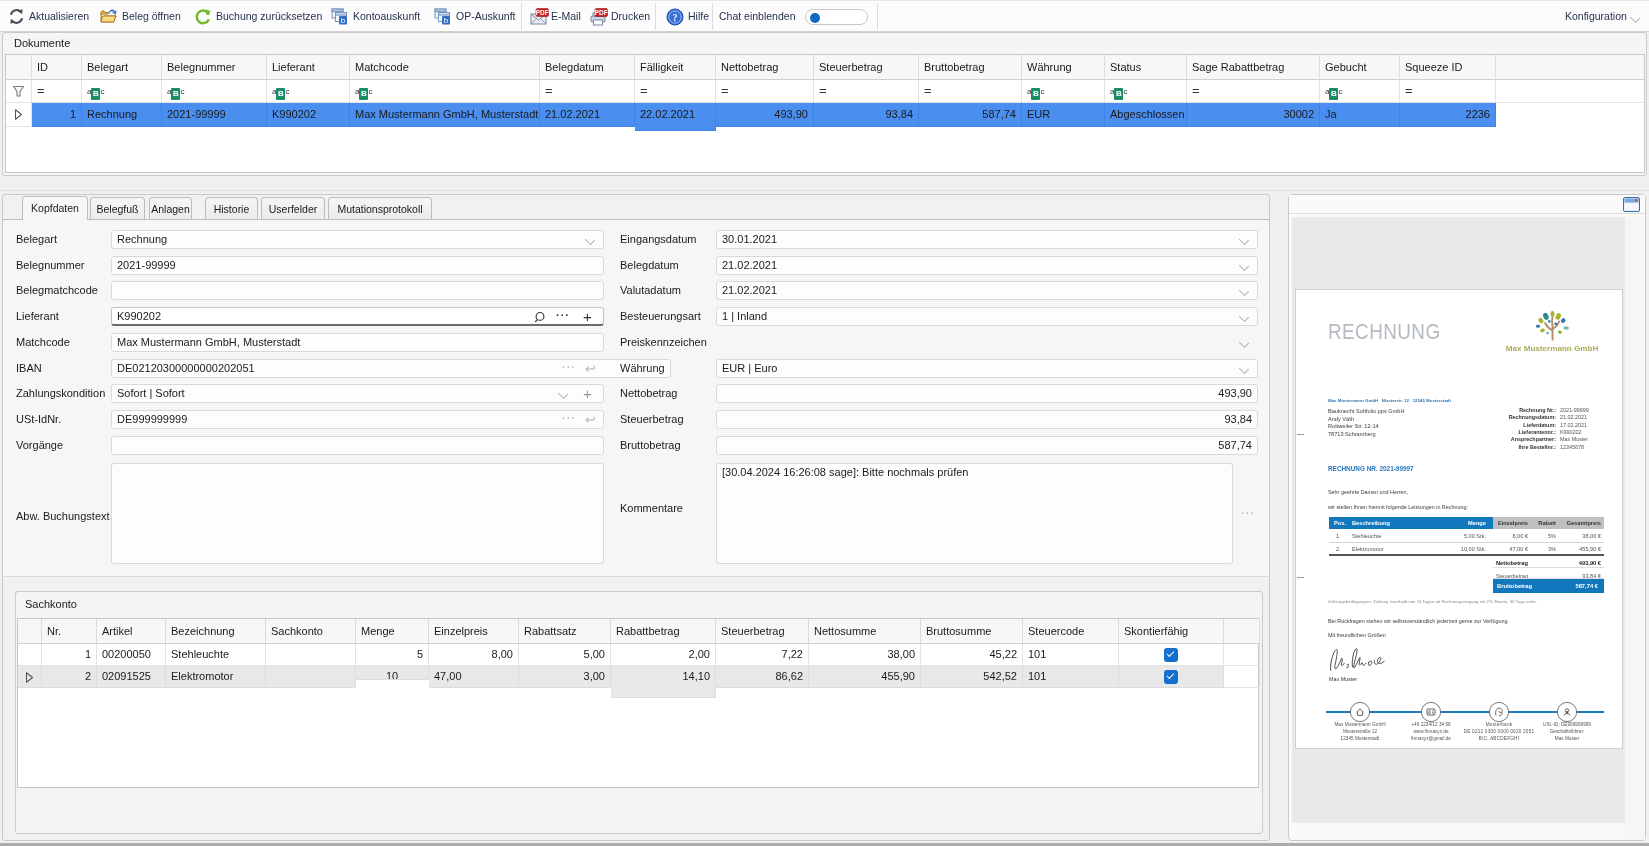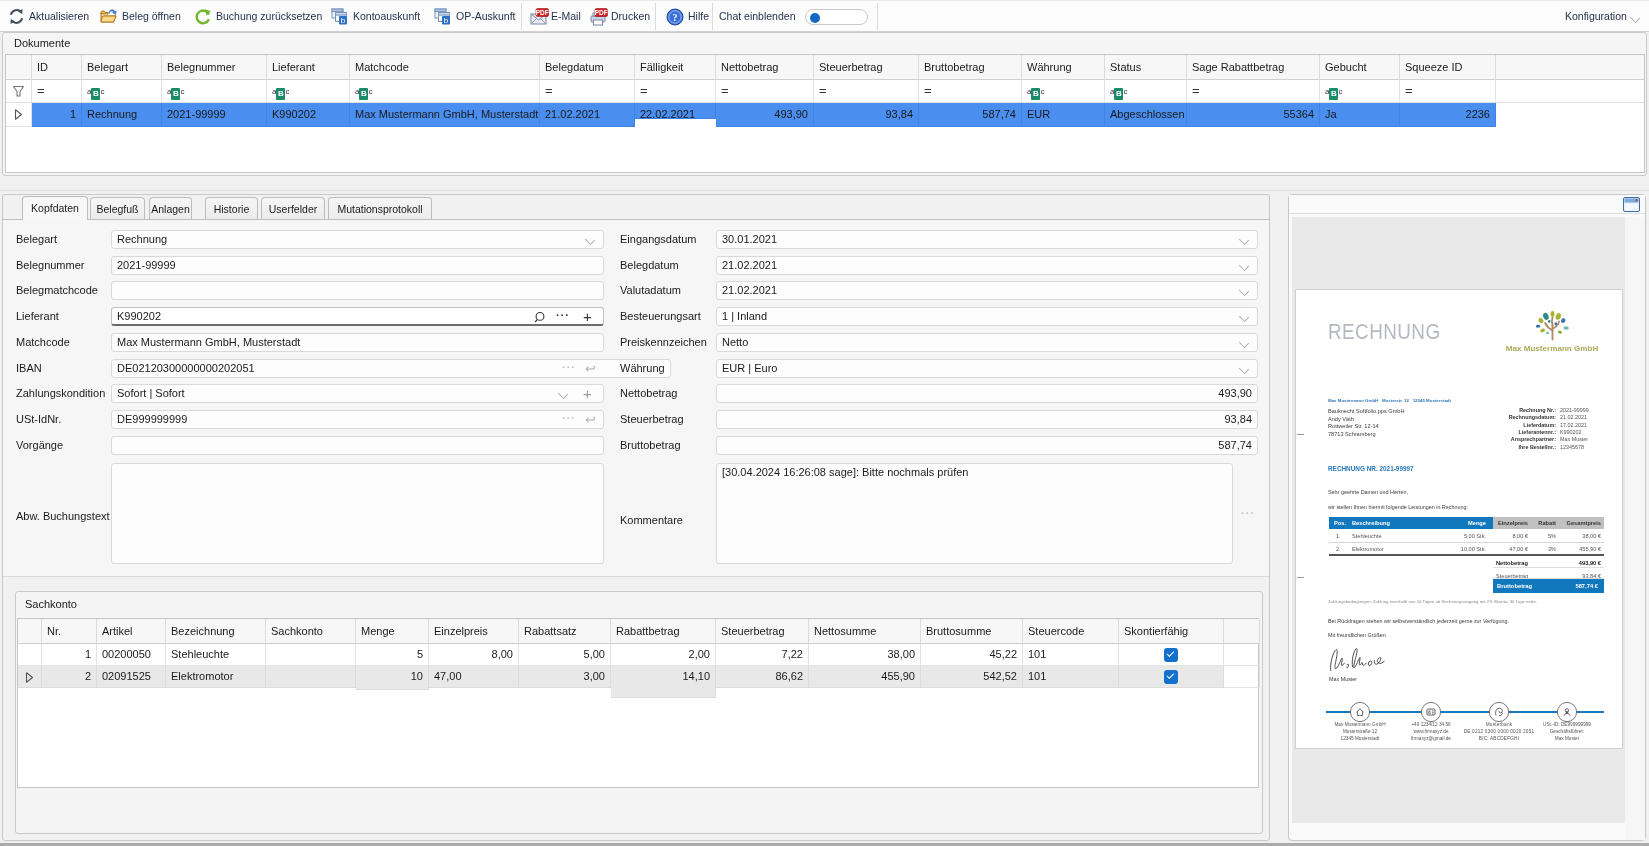--- a/index.html
+++ b/index.html
@@ -135,39 +135,39 @@
 <div class="gcell" style="left:261px;top:25px;width:83px;height:23px;line-height:21px;"><span class="abc"><i>a</i><b>B</b><i>c</i></span></div>
 <div class="gcell gsel" style="left:261px;top:48px;width:83px;height:24px;line-height:22px;">K990202</div>
 <div class="gcell ghead" style="left:344px;top:0;width:190px;height:25px;line-height:24px;">Matchcode</div>
 <div class="gcell" style="left:344px;top:25px;width:190px;height:23px;line-height:21px;"><span class="abc"><i>a</i><b>B</b><i>c</i></span></div>
 <div class="gcell gsel" style="left:344px;top:48px;width:190px;height:24px;line-height:22px;padding-right:1px;">Max Mustermann GmbH, Musterstadt</div>
 <div class="gcell ghead" style="left:534px;top:0;width:95px;height:25px;line-height:24px;">Belegdatum</div>
 <div class="gcell" style="left:534px;top:25px;width:95px;height:23px;line-height:21px;"><span style="font-size:13px;color:#333;">=</span></div>
 <div class="gcell gsel" style="left:534px;top:48px;width:95px;height:24px;line-height:22px;">21.02.2021</div>
 <div class="gcell ghead" style="left:629px;top:0;width:81px;height:25px;line-height:24px;">Fälligkeit</div>
 <div class="gcell" style="left:629px;top:25px;width:81px;height:23px;line-height:21px;"><span style="font-size:13px;color:#333;">=</span></div>
-<div class="gcell gsel" style="left:629px;top:48px;width:81px;height:16px;line-height:22px;">22.02.2021</div>
+<div class="gcell gsel" style="left:629px;top:48px;width:81px;height:28px;line-height:22px;">22.02.2021</div>
 <div class="gcell ghead" style="left:710px;top:0;width:98px;height:25px;line-height:24px;">Nettobetrag</div>
 <div class="gcell" style="left:710px;top:25px;width:98px;height:23px;line-height:21px;"><span style="font-size:13px;color:#333;">=</span></div>
 <div class="gcell gsel" style="left:710px;top:48px;width:98px;height:24px;line-height:22px;text-align:right;">493,90</div>
 <div class="gcell ghead" style="left:808px;top:0;width:105px;height:25px;line-height:24px;">Steuerbetrag</div>
 <div class="gcell" style="left:808px;top:25px;width:105px;height:23px;line-height:21px;"><span style="font-size:13px;color:#333;">=</span></div>
 <div class="gcell gsel" style="left:808px;top:48px;width:105px;height:24px;line-height:22px;text-align:right;">93,84</div>
 <div class="gcell ghead" style="left:913px;top:0;width:103px;height:25px;line-height:24px;">Bruttobetrag</div>
 <div class="gcell" style="left:913px;top:25px;width:103px;height:23px;line-height:21px;"><span style="font-size:13px;color:#333;">=</span></div>
 <div class="gcell gsel" style="left:913px;top:48px;width:103px;height:24px;line-height:22px;text-align:right;">587,74</div>
 <div class="gcell ghead" style="left:1016px;top:0;width:83px;height:25px;line-height:24px;">Währung</div>
 <div class="gcell" style="left:1016px;top:25px;width:83px;height:23px;line-height:21px;"><span class="abc"><i>a</i><b>B</b><i>c</i></span></div>
 <div class="gcell gsel" style="left:1016px;top:48px;width:83px;height:24px;line-height:22px;">EUR</div>
 <div class="gcell ghead" style="left:1099px;top:0;width:82px;height:25px;line-height:24px;">Status</div>
 <div class="gcell" style="left:1099px;top:25px;width:82px;height:23px;line-height:21px;"><span class="abc"><i>a</i><b>B</b><i>c</i></span></div>
 <div class="gcell gsel" style="left:1099px;top:48px;width:82px;height:24px;line-height:22px;padding-right:1px;">Abgeschlossen</div>
 <div class="gcell ghead" style="left:1181px;top:0;width:133px;height:25px;line-height:24px;">Sage Rabattbetrag</div>
 <div class="gcell" style="left:1181px;top:25px;width:133px;height:23px;line-height:21px;"><span style="font-size:13px;color:#333;">=</span></div>
-<div class="gcell gsel" style="left:1181px;top:48px;width:133px;height:24px;line-height:22px;text-align:right;">55364</div>
+<div class="gcell gsel" style="left:1181px;top:48px;width:133px;height:24px;line-height:22px;text-align:right;">30002</div>
 <div class="gcell ghead" style="left:1314px;top:0;width:80px;height:25px;line-height:24px;">Gebucht</div>
 <div class="gcell" style="left:1314px;top:25px;width:80px;height:23px;line-height:21px;"><span class="abc"><i>a</i><b>B</b><i>c</i></span></div>
 <div class="gcell gsel" style="left:1314px;top:48px;width:80px;height:24px;line-height:22px;">Ja</div>
 <div class="gcell ghead" style="left:1394px;top:0;width:96px;height:25px;line-height:24px;">Squeeze ID</div>
 <div class="gcell" style="left:1394px;top:25px;width:96px;height:23px;line-height:21px;"><span style="font-size:13px;color:#333;">=</span></div>
 <div class="gcell gsel" style="left:1394px;top:48px;width:96px;height:24px;line-height:22px;text-align:right;">2236</div>
 <div class="gcell ghead" style="left:1490px;top:0;width:148px;height:25px;border-right:none;"></div>
 <div class="gcell" style="left:1490px;top:25px;width:148px;height:23px;border-right:none;"></div>
     </div>
 </div>
@@ -221,32 +221,31 @@
 <div class="flabel" style="left:617px;top:37px;">Belegdatum</div>
 <div class="finput" style="left:713px;top:37px;width:542px;">21.02.2021</div>
 <span class="chev" style="left:1237px;top:42px;"></span>
 <div class="flabel" style="left:617px;top:62px;">Valutadatum</div>
 <div class="finput" style="left:713px;top:62px;width:542px;">21.02.2021</div>
 <span class="chev" style="left:1237px;top:67px;"></span>
 <div class="flabel" style="left:617px;top:88px;">Besteuerungsart</div>
 <div class="finput" style="left:713px;top:88px;width:542px;">1 | Inland</div>
 <span class="chev" style="left:1237px;top:93px;"></span>
 <div class="flabel" style="left:617px;top:114px;">Preiskennzeichen</div>
-<div class="finput" style="left:713px;top:114px;width:542px;">Netto</div>
 <span class="chev" style="left:1237px;top:119px;"></span>
 <div class="flabel" style="left:617px;top:140px;">Währung</div>
 <div class="finput" style="left:713px;top:140px;width:542px;">EUR | Euro</div>
 <span class="chev" style="left:1237px;top:145px;"></span>
 <div class="flabel" style="left:617px;top:165px;">Nettobetrag</div>
 <div class="finput" style="left:713px;top:165px;width:542px;text-align:right;">493,90</div>
 <div class="flabel" style="left:617px;top:191px;">Steuerbetrag</div>
 <div class="finput" style="left:713px;top:191px;width:542px;text-align:right;">93,84</div>
 <div class="flabel" style="left:617px;top:217px;">Bruttobetrag</div>
 <div class="finput" style="left:713px;top:217px;width:542px;text-align:right;">587,74</div>
-<div class="flabel" style="left:617px;top:292px;text-align:center;">Kommentare</div>
+<div class="flabel" style="left:617px;top:280px;text-align:center;">Kommentare</div>
 <div class="finput" style="left:713px;top:244px;width:517px;height:101px;">[30.04.2024 16:26:08 sage]: Bitte nochmals prüfen</div>
 <span class="dots3" style="left:1238px;top:288px;">···</span>
     </div>
   <div class="panel" style="left:12px; top:396px; width:1248px; height:243px; background:#f4f4f4;">
     <div class="ptitle" style="left:9px; top:6px;">Sachkonto</div>
     <div class="grid" style="left:1px; top:26px; width:1242px; height:170px;">
         <div class="gcell ghead" style="left:0px;top:0;width:24px;height:25px;line-height:24px;"></div>
 <div class="gcell" style="left:0px;top:25px;width:24px;height:22px;line-height:20px;text-align:center;padding:0;"></div>
 <div class="gcell ggray" style="left:0px;top:47px;width:24px;height:22px;line-height:20px;text-align:center;padding:0;"><svg width="9" height="11" viewBox="0 0 9 11" style="margin-top:6px">
             <path d="M1.5 0.8 L7.5 5.5 L1.5 10.2 Z" fill="none" stroke="#555" stroke-width="1.1" stroke-linejoin="round"></path>
@@ -258,21 +257,21 @@
 <div class="gcell" style="left:79px;top:25px;width:69px;height:22px;line-height:20px;">00200050</div>
 <div class="gcell ggray" style="left:79px;top:47px;width:69px;height:22px;line-height:20px;">02091525</div>
 <div class="gcell ghead" style="left:148px;top:0;width:100px;height:25px;line-height:24px;">Bezeichnung</div>
 <div class="gcell" style="left:148px;top:25px;width:100px;height:22px;line-height:20px;">Stehleuchte</div>
 <div class="gcell ggray" style="left:148px;top:47px;width:100px;height:22px;line-height:20px;">Elektromotor</div>
 <div class="gcell ghead" style="left:248px;top:0;width:90px;height:25px;line-height:24px;">Sachkonto</div>
 <div class="gcell" style="left:248px;top:25px;width:90px;height:22px;line-height:20px;"></div>
 <div class="gcell ggray" style="left:248px;top:47px;width:90px;height:22px;line-height:20px;"></div>
 <div class="gcell ghead" style="left:338px;top:0;width:73px;height:25px;line-height:24px;">Menge</div>
 <div class="gcell" style="left:338px;top:25px;width:73px;height:22px;line-height:20px;text-align:right;">5</div>
-<div class="gcell ggray" style="left:338px;top:47px;width:73px;height:24px;line-height:20px;text-align:right;">10</div>
+<div class="gcell ggray" style="left:338px;top:47px;width:73px;height:14px;line-height:20px;text-align:center;">10</div>
 <div class="gcell ghead" style="left:411px;top:0;width:90px;height:25px;line-height:24px;">Einzelpreis</div>
 <div class="gcell" style="left:411px;top:25px;width:90px;height:22px;line-height:20px;text-align:right;">8,00</div>
 <div class="gcell ggray" style="left:411px;top:47px;width:90px;height:22px;line-height:20px;text-align:left;">47,00</div>
 <div class="gcell ghead" style="left:501px;top:0;width:92px;height:25px;line-height:24px;">Rabattsatz</div>
 <div class="gcell" style="left:501px;top:25px;width:92px;height:22px;line-height:20px;text-align:right;">5,00</div>
 <div class="gcell ggray" style="left:501px;top:47px;width:92px;height:22px;line-height:20px;text-align:right;">3,00</div>
 <div class="gcell ghead" style="left:593px;top:0;width:105px;height:25px;line-height:24px;">Rabattbetrag</div>
 <div class="gcell" style="left:593px;top:25px;width:105px;height:22px;line-height:20px;text-align:right;">2,00</div>
 <div class="gcell ggray" style="left:593px;top:47px;width:105px;height:32px;line-height:20px;text-align:right;">14,10</div>
 <div class="gcell ghead" style="left:698px;top:0;width:93px;height:25px;line-height:24px;">Steuerbetrag</div>

